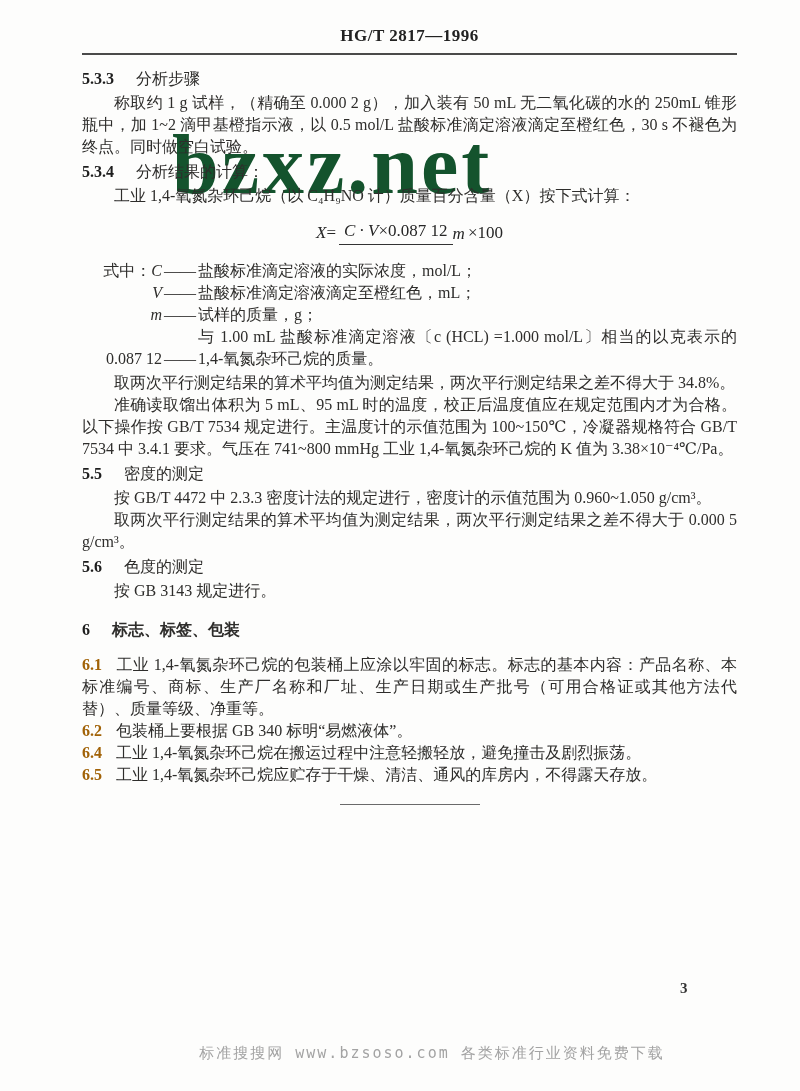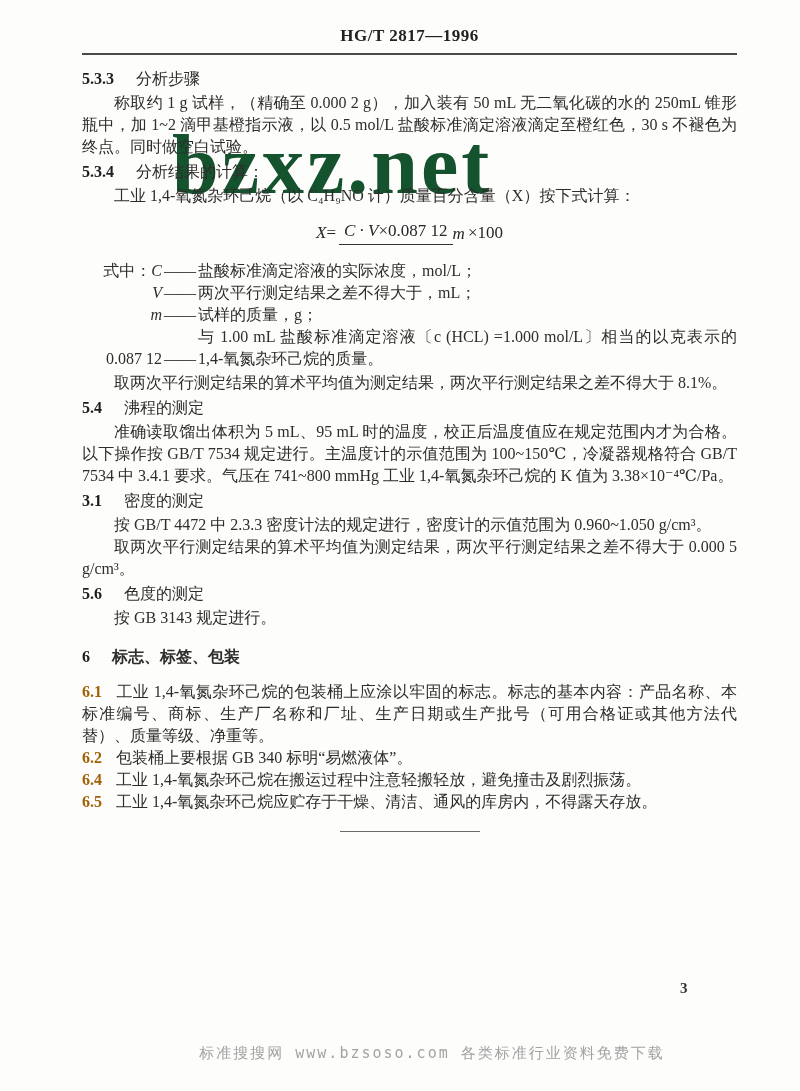--- a/index.html
+++ b/index.html
@@ -101,43 +101,39 @@
 
       <div class="defs">
         <div class="def-row">
           <span class="def-term"><span>式中：</span><i>C</i></span>
           <span class="def-dash">——</span>
           <span class="def-desc">盐酸标准滴定溶液的实际浓度，mol/L；</span>
         </div>
         <div class="def-row">
           <span class="def-term"><i>V</i></span>
           <span class="def-dash">——</span>
-          <span class="def-desc">两次平行测定结果之差不得大于，mL；</span>
+          <span class="def-desc">盐酸标准滴定溶液滴定至橙红色，mL；</span>
         </div>
         <div class="def-row">
           <span class="def-term"><i>m</i></span>
           <span class="def-dash">——</span>
           <span class="def-desc">试样的质量，g；</span>
         </div>
         <div class="def-row">
           <span class="def-term">0.087 12</span>
           <span class="def-dash">——</span>
           <span class="def-desc">与 1.00 mL 盐酸标准滴定溶液〔c (HCL) =1.000 mol/L〕相当的以克表示的 1,4-氧氮杂环己烷的质量。</span>
         </div>
       </div>
-      <p class="para-indent">取两次平行测定结果的算术平均值为测定结果，两次平行测定结果之差不得大于 8.1%。</p>
+      <p class="para-indent">取两次平行测定结果的算术平均值为测定结果，两次平行测定结果之差不得大于 34.8%。</p>
 
-      <div class="sec-h">
-        <span class="sec-num">5.4</span>
-        <span class="sec-title">沸程的测定</span>
-      </div>
       <p class="para-indent">准确读取馏出体积为 5 mL、95 mL 时的温度，校正后温度值应在规定范围内才为合格。以下操作按 GB/T 7534 规定进行。主温度计的示值范围为 100~150℃，冷凝器规格符合 GB/T 7534 中 3.4.1 要求。气压在 741~800 mmHg 工业 1,4-氧氮杂环己烷的 K 值为 3.38×10⁻⁴℃/Pa。</p>
 
       <div class="sec-h">
-        <span class="sec-num">3.1</span>
+        <span class="sec-num">5.5</span>
         <span class="sec-title">密度的测定</span>
       </div>
       <p class="para-indent">按 GB/T 4472 中 2.3.3 密度计法的规定进行，密度计的示值范围为 0.960~1.050 g/cm³。</p>
       <p class="para-indent">取两次平行测定结果的算术平均值为测定结果，两次平行测定结果之差不得大于 0.000 5 g/cm³。</p>
 
       <div class="sec-h">
         <span class="sec-num">5.6</span>
         <span class="sec-title">色度的测定</span>
       </div>
       <p class="para-indent">按 GB 3143 规定进行。</p>

